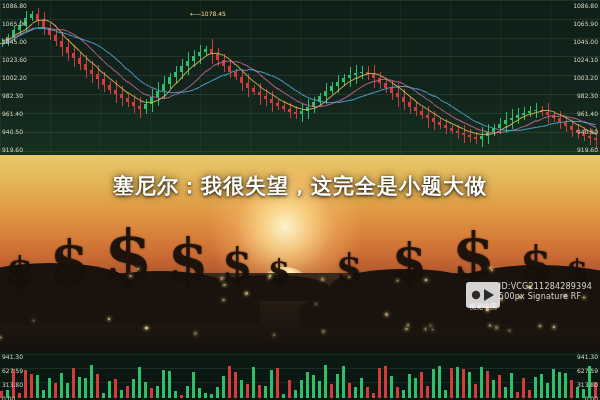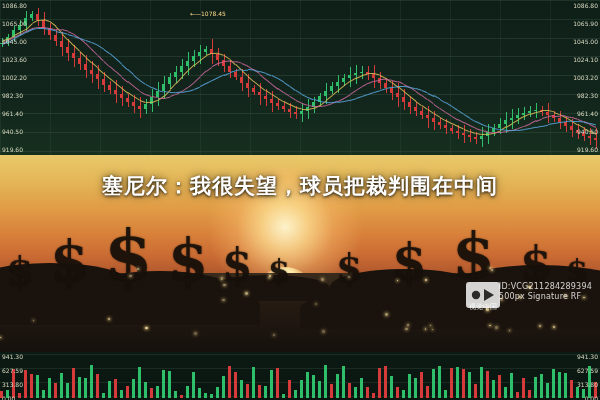--- a/index.html
+++ b/index.html
@@ -799,21 +799,21 @@
         <div class="spark" style="width: 1.98588px; height: 1.98588px; left: 107.779px; top: 163.311px; opacity: 0.73;"></div>
         <div class="spark" style="width: 2.38424px; height: 2.38424px; left: 220.574px; top: 121.59px; opacity: 0.46;"></div>
         <div class="spark" style="width: 1.1126px; height: 1.1126px; left: 430.225px; top: 169.644px; opacity: 0.66;"></div>
         <div class="spark" style="width: 2.35949px; height: 2.35949px; left: 145.245px; top: 171.664px; opacity: 0.87;"></div>
         <div class="spark" style="width: 1.6625px; height: 1.6625px; left: 315.344px; top: 148.459px; opacity: 0.32;"></div>
         <div class="spark" style="width: 1.52948px; height: 1.52948px; left: 491.069px; top: 114.205px; opacity: 0.6;"></div>
       </div>
   </div>
 
   <div class="headline">
-    <div>塞尼尔：我很失望，球员把裁判围在中间</div>
+    <div>塞尼尔：我很失望，这完全是小题大做</div>
   </div>
 
   <svg class="wm-logo" viewBox="0 0 34 26">
     <rect x="0" y="0" width="34" height="26" rx="3" fill="rgba(255,255,255,0.82)"></rect>
     <circle cx="10" cy="13" r="4.2" fill="#2b2b2b"></circle>
     <path d="M18 7 L28 13 L18 19 Z" fill="#2b2b2b"></path>
   </svg>
   <div class="wm-logo-text" style="top:302px;">视觉中国</div>
 
   <div class="wm">

